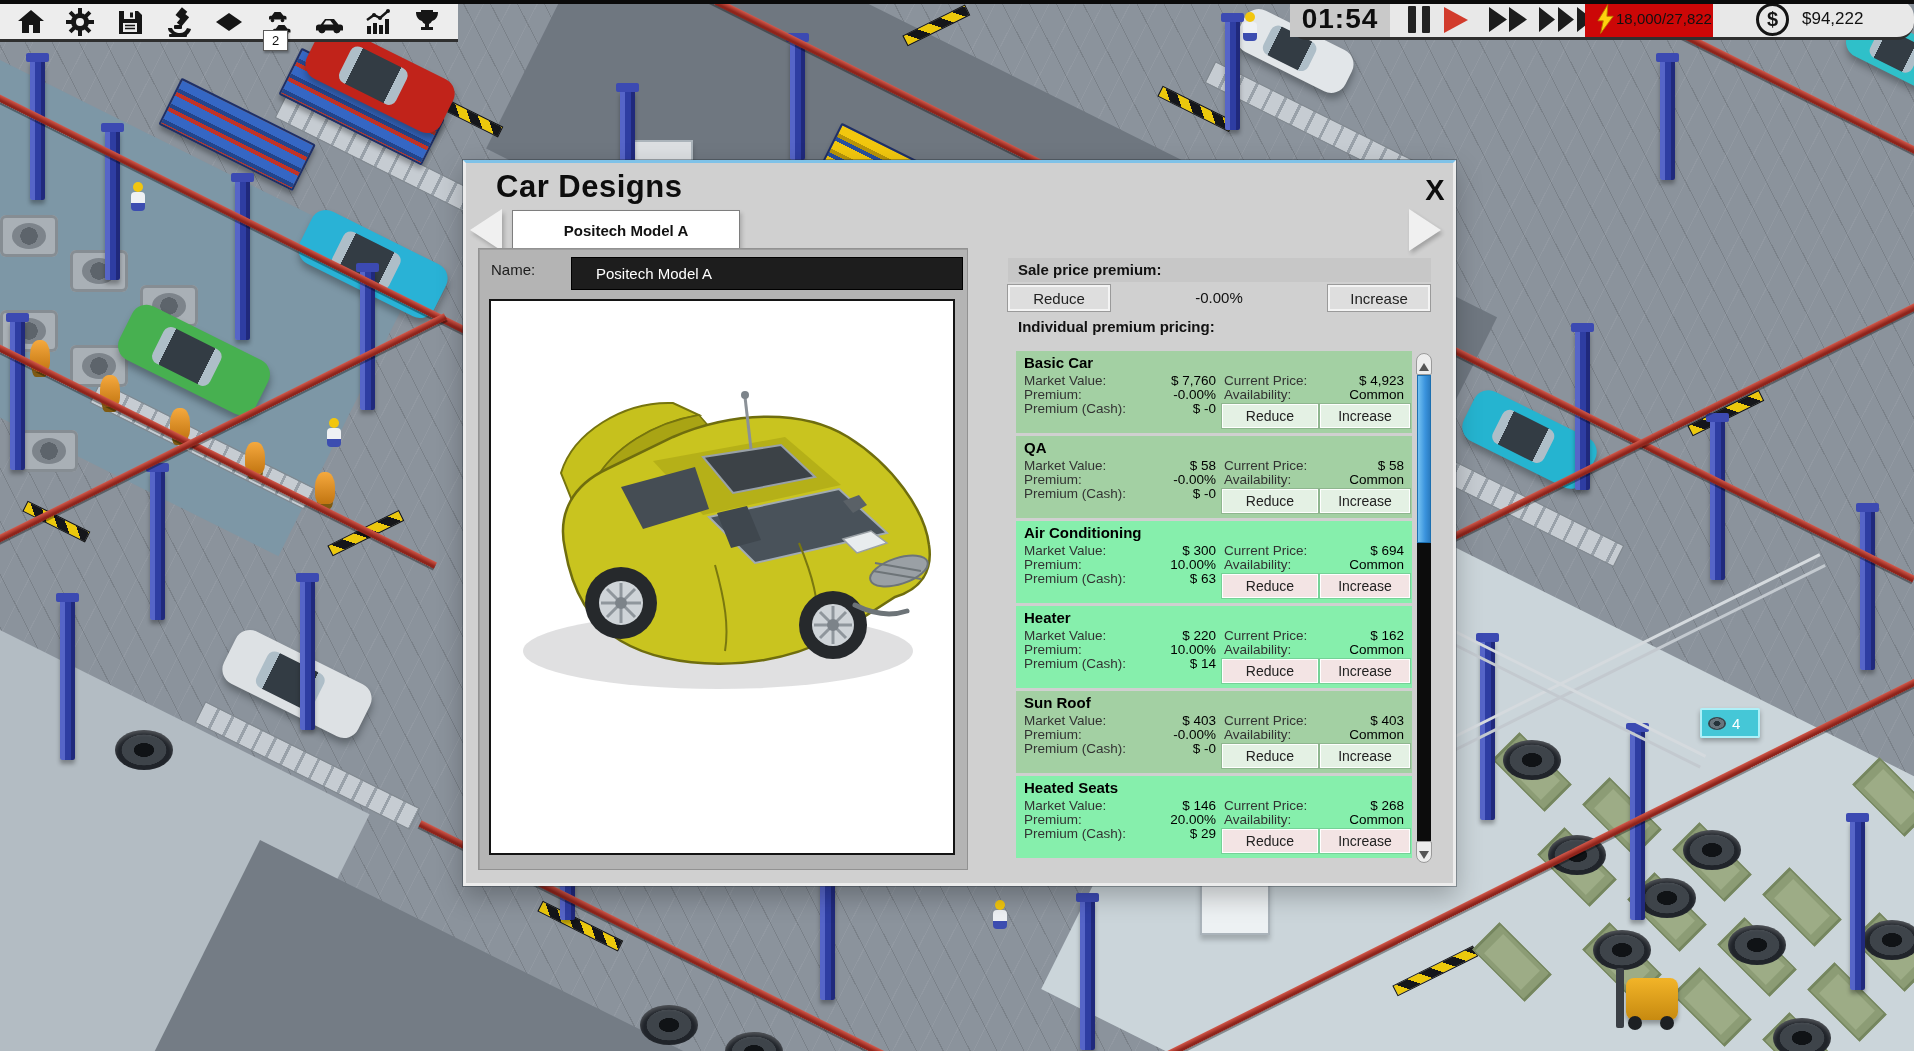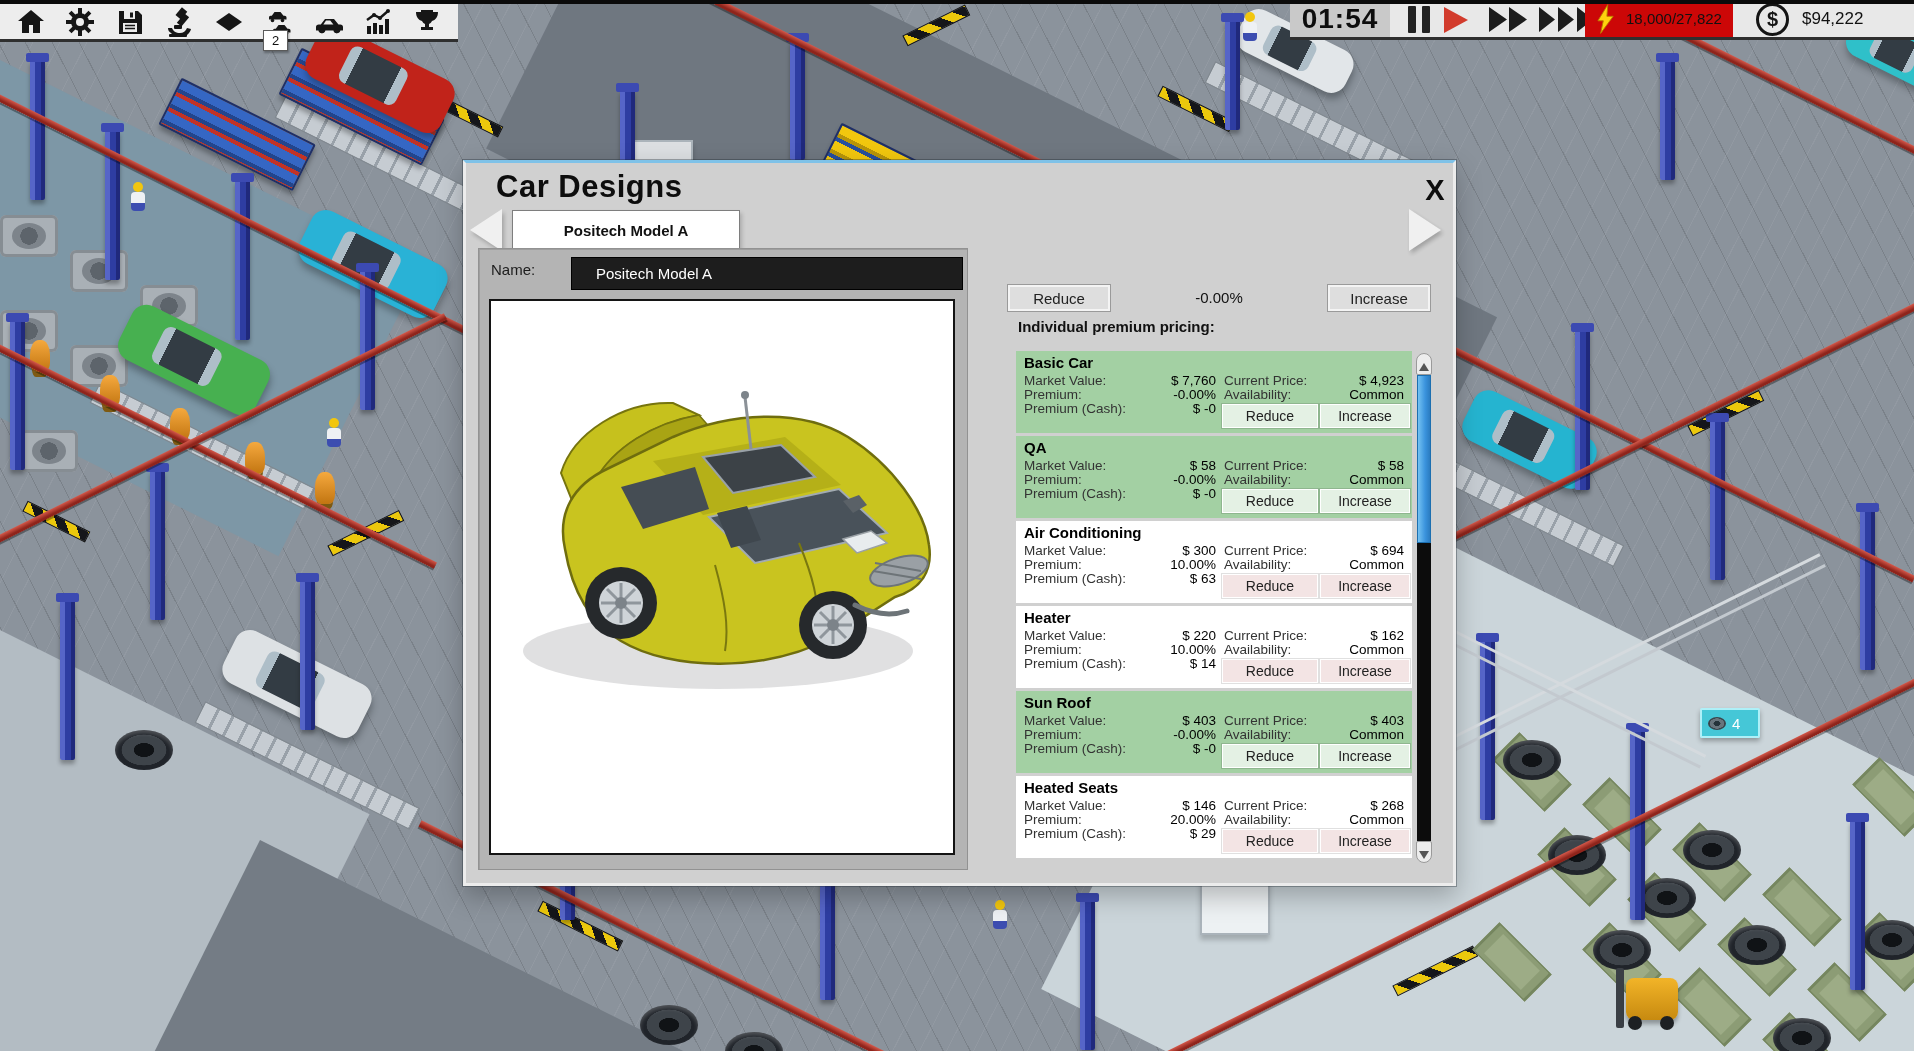--- a/index.html
+++ b/index.html
@@ -44,28 +44,28 @@
   .fork .wheel{position:absolute;bottom:0;width:14px;height:14px;border-radius:50%;background:#1d2023;}
   .chip{width:60px;height:30px;background:rgba(57,197,215,.92);border:2px solid #aef0f8;border-radius:2px;display:flex;align-items:center;gap:6px;padding:0 6px;box-shadow:0 3px 5px rgba(0,0,0,.3);}
   .chip .minitire{width:18px;height:13px;border-radius:50%;background:radial-gradient(closest-side,#25333a 0 38%,#68757d 40% 78%,#3a444b 80%);}
   .chip span{color:#fff;font-size:15px;}
 
   
   .top-edge{position:absolute;left:0;top:0;width:100%;height:4px;background:#0b0b0b;z-index:30;}
   .toolbar{position:absolute;left:0;top:4px;width:458px;height:38px;background:#ededed;border-bottom:3px solid #2f2f2f;z-index:25;display:flex;align-items:center;justify-content:space-around;padding:0 6px;}
   .tbtn{width:40px;height:34px;background:none;border:none;display:flex;align-items:center;justify-content:center;cursor:pointer;padding:0;}
   .badge{position:absolute;left:263px;top:30px;width:25px;height:21px;background:#fff;border:1px solid #5a5a5a;font-size:13px;color:#111;text-align:center;line-height:19px;z-index:26;box-shadow:1px 2px 2px rgba(0,0,0,.3);}
-  .status{position:absolute;left:1290px;top:0;width:624px;height:40px;background:#e8e8e8;border-bottom:3px solid #2f2f2f;z-index:25;}
+  .status{position:absolute;left:1290px;top:0;width:624px;height:40px;background:#e8e8e8;border-bottom:3px solid #2f2f2f;z-index:25;border-radius:17px;}
   .timer{position:absolute;left:0;top:0;width:100px;height:100%;background:#c9c9c9;color:#0d0d0d;font-size:28px;font-weight:bold;text-align:center;line-height:38px;letter-spacing:1px;}
   .pausebtn{position:absolute;left:112px;top:6px;width:34px;height:27px;background:none;border:none;cursor:pointer;display:flex;gap:6px;justify-content:center;padding:0;}
   .pausebtn i{width:8px;height:27px;background:#222;border-radius:1px;}
   .playbtn{position:absolute;left:154px;top:6px;width:32px;height:27px;background:none;border:none;cursor:pointer;padding:0;}
   .playbtn i{display:block;width:0;height:0;border-top:13px solid transparent;border-bottom:13px solid transparent;border-left:24px solid #d23b2c;}
   .ffbtn{position:absolute;top:6px;background:none;border:none;cursor:pointer;padding:0;}
-  .power{position:absolute;left:295px;top:0;width:148px;height:37px;background:#cc0707;display:flex;align-items:center;}
+  .power{position:absolute;left:295px;top:0;width:128px;height:37px;background:#cc0707;display:flex;align-items:center;}
   .power svg{margin-left:12px;}
   .power span{flex:1;text-align:center;color:#111;font-size:15px;}
   .money-ico{position:absolute;left:466px;top:3px;width:33px;height:33px;border:3px solid #141414;border-radius:50%;color:#141414;font-weight:bold;font-size:20px;text-align:center;line-height:27px;}
   .money-txt{position:absolute;left:512px;top:0;height:37px;line-height:37px;font-size:17px;color:#111;}
 
   
   .dialog{position:absolute;left:463px;top:160px;width:993px;height:726px;background:#d0d0d0;
       border:3px solid #ececec;border-top:3px solid #7fc2e8;z-index:20;
       box-shadow:0 0 0 1px rgba(30,40,50,.35), 0 10px 24px rgba(0,0,0,.25);}
   .dlg-title{position:absolute;left:30px;top:6px;font-size:31px;font-weight:bold;color:#0d0d0d;letter-spacing:.5px;}
@@ -83,21 +83,21 @@
   .sale-strip{position:absolute;left:542px;top:95px;width:423px;height:24px;background:#c7c7c7;font-size:15px;font-weight:bold;color:#111;line-height:24px;padding-left:10px;}
   .gbtn{background:#dedede;border:2px solid #f4f4f4;outline:1px solid #9a9a9a;font-size:15px;color:#222;cursor:pointer;}
   .sale-reduce{position:absolute;left:542px;top:122px;width:102px;height:26px;}
   .sale-val{position:absolute;left:644px;top:122px;width:218px;height:26px;line-height:26px;text-align:center;font-size:15px;color:#111;}
   .sale-increase{position:absolute;left:862px;top:122px;width:102px;height:26px;}
   .feat-header{position:absolute;left:552px;top:155px;font-size:15px;font-weight:bold;color:#111;}
 
   .cards{position:absolute;left:550px;top:188px;width:396px;}
   .card{position:relative;width:396px;height:82px;margin-bottom:3px;}
   .card[data-tone="green"]{background:#a3d0a3;}
-  .card[data-tone="red"]{background:#ffffff;}
+  .card[data-tone="red"]{background:#86efac;}
   .card .f-title{position:absolute;left:8px;top:3px;font-size:15px;font-weight:bold;color:#000;}
   .card .lab{position:absolute;font-size:13.5px;color:#333;}
   .card .val{position:absolute;font-size:13.5px;color:#000;text-align:right;}
   .card .l1{left:8px;top:22px;} .card .l2{left:8px;top:36px;} .card .l3{left:8px;top:50px;}
   .card .v1{left:110px;top:22px;width:90px;} .card .v2{left:110px;top:36px;width:90px;} .card .v3{left:110px;top:50px;width:90px;}
   .card .r1{left:208px;top:22px;} .card .r2{left:208px;top:36px;}
   .card .rv1{left:288px;top:22px;width:100px;} .card .rv2{left:288px;top:36px;width:100px;}
   .cbtn{position:absolute;top:53px;height:24px;border:1px solid #fff;box-shadow:0 0 0 1px rgba(0,0,0,.12);font-size:14px;color:#222;cursor:pointer;}
   .cbtn.red1{left:206px;width:96px;}
   .cbtn.inc1{left:304px;width:90px;}
@@ -421,20 +421,21 @@
             </g>
           <circle cx="330" cy="272" r="6" fill="#7c8389"></circle>
           <ellipse cx="396" cy="218" rx="30" ry="13" transform="rotate(-18 396 218)" fill="#9aa0a5" stroke="#6d7478" stroke-width="2"></ellipse>
           <path d="M372,210 l46,8 M370,218 l48,8" stroke="#6d7478" stroke-width="2"></path>
           <path d="M340,186 l28,-8 16,12 -30,10 Z" fill="#e8ecee" stroke="#9aa0a5" stroke-width="1.5"></path>
           <path d="M352,252 q28,14 52,6" fill="none" stroke="#6d7478" stroke-width="5" stroke-linecap="round"></path>
         </svg>
       </div>
     </div>
 
+    <div class="sale-strip">Sale price premium:</div>
     <button class="gbtn sale-reduce">Reduce</button>
     <div class="sale-val">-0.00%</div>
     <button class="gbtn sale-increase">Increase</button>
     <div class="feat-header">Individual premium pricing:</div>
 
     <div class="cards">
 
       <div class="card" data-tone="green">
         <div class="f-title">Basic Car</div>
         <span class="lab l1">Market Value:</span>

